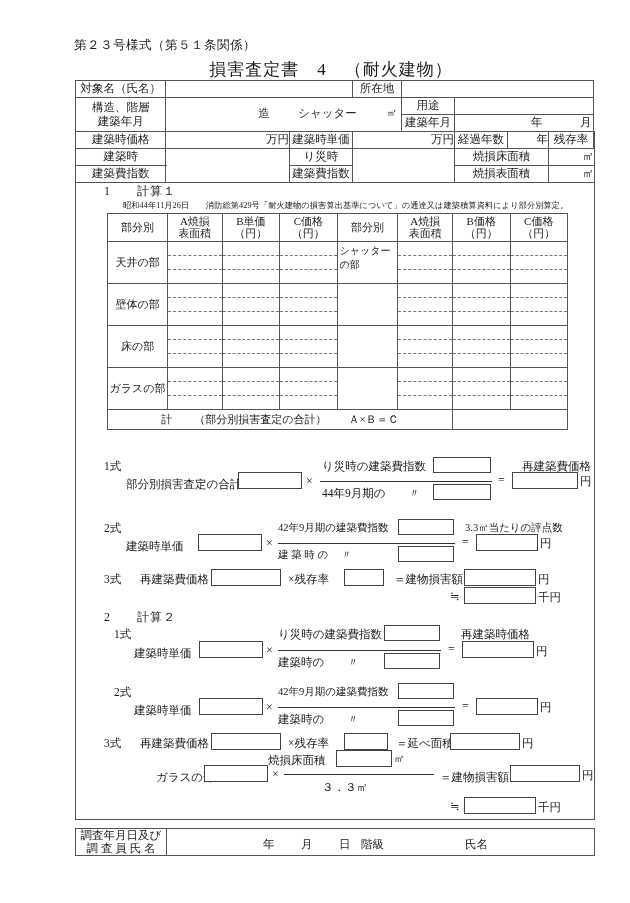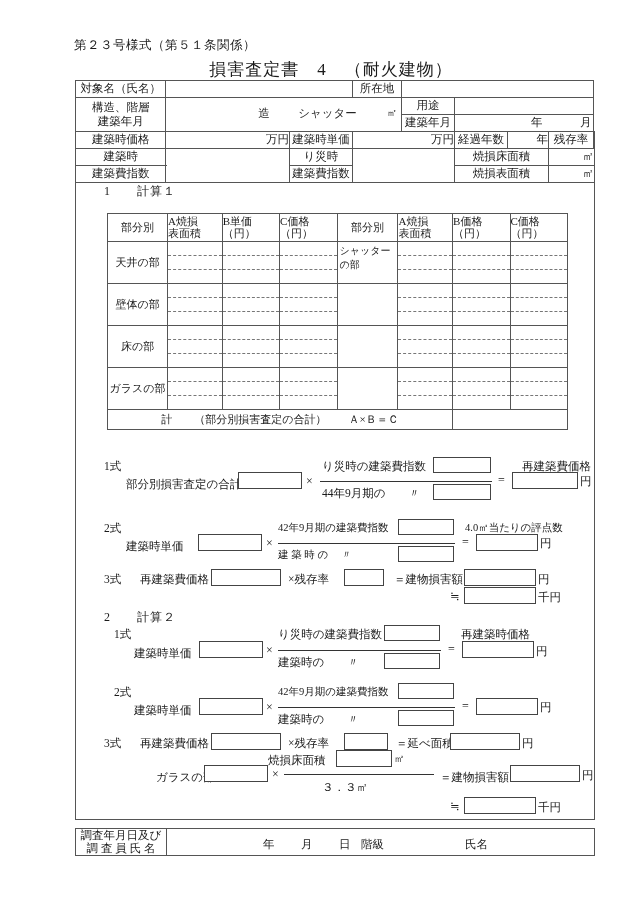--- a/index.html
+++ b/index.html
@@ -31,21 +31,21 @@
   .frame{position:absolute;left:59px;top:177px;width:520px;height:643px;
          border-left:1px solid #555;border-right:1px solid #555;border-bottom:1px solid #555;
          box-sizing:border-box;}
 
   .sec-head{position:absolute;font-size:12px;letter-spacing:1px;}
   .note{position:absolute;font-size:8.2px;letter-spacing:.1px;white-space:nowrap;}
 
   
   #partsTable{position:absolute;left:91px;top:213px;width:461px;}
   #partsTable td{border:1px solid #555;font-size:11px;}
-  #partsTable td.hd{height:17px;text-align:left;line-height:1.12;padding:1px 0;}
+  #partsTable td.hd{height:17px;text-align:center;line-height:1.12;padding:1px 0;}
   #partsTable td.nm{width:64px;text-align:center;}
   #partsTable td.val{width:58px;}
   #partsTable td.dtop{border-top:1px dashed #777;}
   #partsTable td.dbot{border-bottom:1px dashed #777;}
   #partsTable tr.datarow td{height:11px;}
   #totalRow td{height:17px;}
 
   
   .txt{position:absolute;font-size:11.5px;white-space:nowrap;}
   .txt.sm{font-size:10.5px;}
@@ -116,20 +116,21 @@
       <td class="h-lbl">建築費指数</td>
       <td class="h-lbl" colspan="2">焼損表面積</td>
       <td colspan="2" class="r">㎡</td>
     </tr>
   </tbody>
     </table>
 
   <div class="frame"></div>
 
   <div class="sec-head" style="left:88px;top:183px;">1　　計算１</div>
+  <div class="note" style="left:107px;top:200px;">昭和44年11月26日　　消防総第429号「耐火建物の損害算出基準について」の通達又は建築積算資料により部分別算定。</div>
 
   <table id="partsTable">
     <tbody>
         <tr>
       <td class="hd nm" rowspan="1">
         <div>部分別</div>
       </td>
       <td class="hd val">
         <div>A焼損</div>
         <div>表面積</div>
@@ -294,21 +295,21 @@
   <div class="txt" style="left:88px;top:521px">2式</div>
   <div class="txt" style="left:110px;top:539px">建築時単価</div>
   <div class="box" style="left:182px;top:534px;width:64px;height:17px"></div>
   <div class="op" style="left:250px;top:536px">×</div>
   <div class="txt sm" style="left:262px;top:521px">42年9月期の建築費指数</div>
   <div class="box" style="left:382px;top:519px;width:56px;height:16px"></div>
   <div class="bar" style="left:262px;top:543px;width:177px"></div>
   <div class="txt sm" style="left:262px;top:548px">建 築 時 の 　〃</div>
   <div class="box" style="left:382px;top:546px;width:56px;height:16px"></div>
   <div class="op" style="left:446px;top:535px">=</div>
-  <div class="txt sm" style="left:449px;top:521px">4.0㎡当たりの評点数</div>
+  <div class="txt sm" style="left:449px;top:521px">3.3㎡当たりの評点数</div>
   <div class="box" style="left:460px;top:534px;width:62px;height:17px"></div>
   <div class="txt" style="left:524px;top:536px">円</div>
 
   <div class="txt" style="left:88px;top:572px">3式</div>
   <div class="txt" style="left:124px;top:572px">再建築費価格</div>
   <div class="box" style="left:195px;top:569px;width:70px;height:17px"></div>
   <div class="txt" style="left:272px;top:572px">×残存率</div>
   <div class="box" style="left:328px;top:569px;width:40px;height:17px"></div>
   <div class="txt" style="left:378px;top:572px">＝建物損害額</div>
   <div class="box" style="left:448px;top:569px;width:72px;height:17px"></div>

